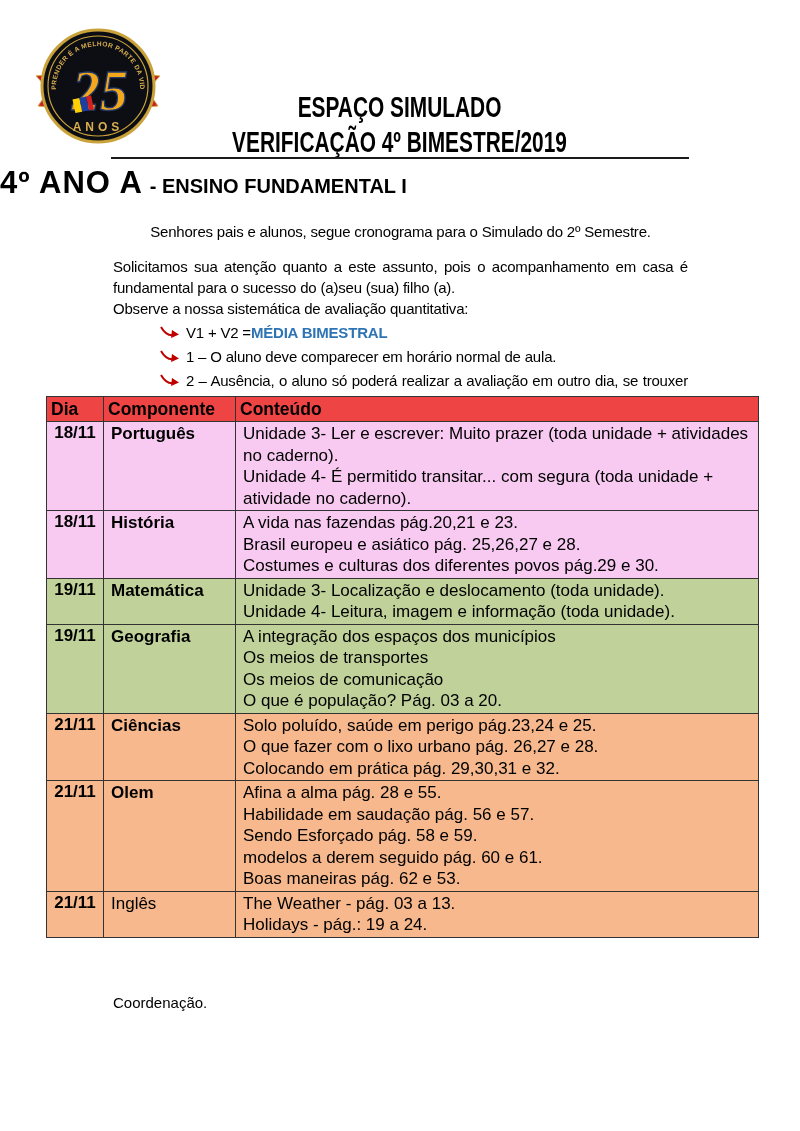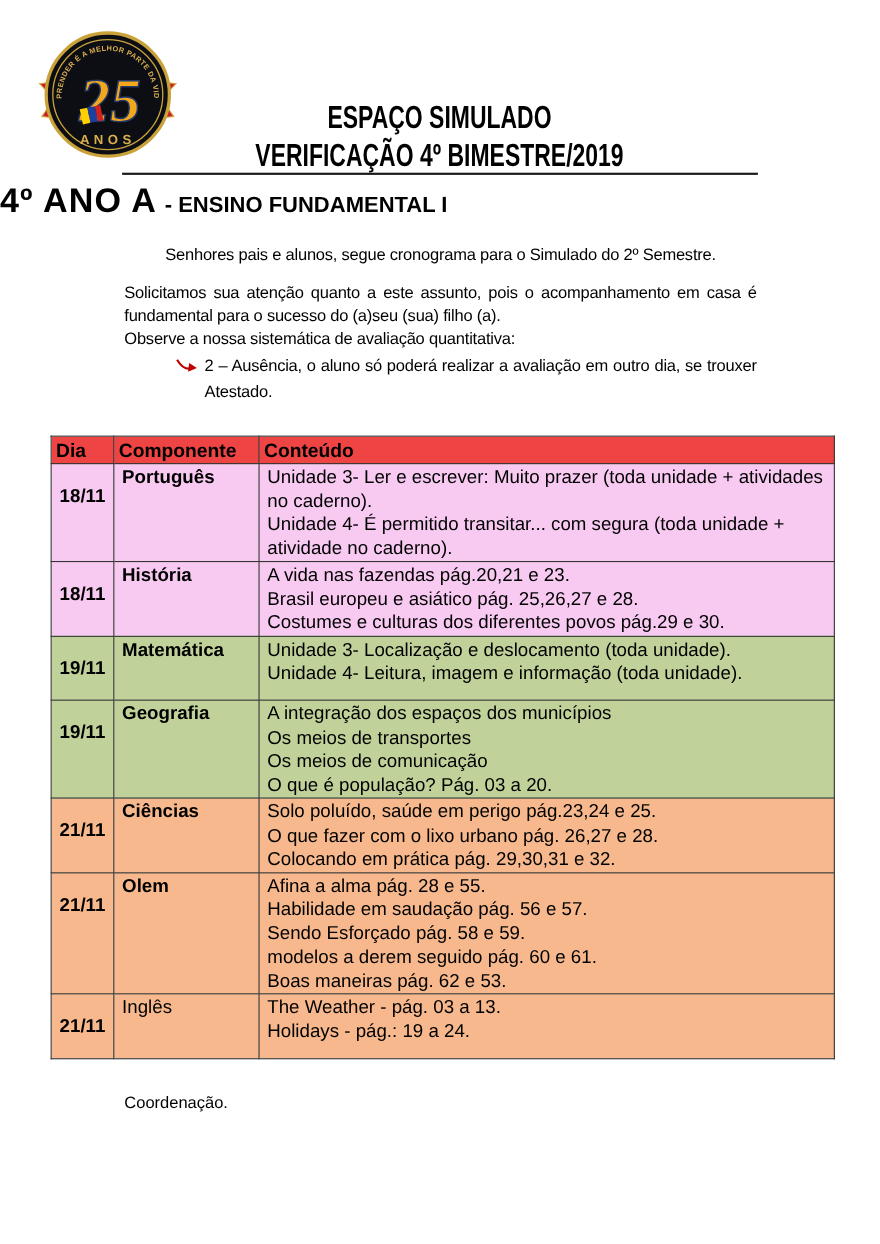--- a/index.html
+++ b/index.html
@@ -30,21 +30,21 @@
   .bullets .arrow{position:absolute;left:0;top:4px;}
   .hl{color:#2E74B5;font-weight:700;}
 
   
   .sched{position:absolute;top:396px;left:46px;width:712px;border-collapse:collapse;
          table-layout:fixed;font-size:17px;}
   .sched col.c1{width:57px;} .sched col.c2{width:132px;} .sched col.c3{width:523px;}
   .sched th{background:#ef4444;border:1px solid #333;font-weight:700;text-align:left;
             padding:1px 4px;font-size:17.5px;line-height:22px;}
   .sched td{border:1px solid #333;vertical-align:top;padding:1px 7px;line-height:21.5px;}
-  .sched td.dia{text-align:center;font-weight:700;padding:18px 2px;}
+  .sched td.dia{text-align:center;font-weight:700;padding:0 2px;}
   .sched td.comp{font-weight:700;}
   .sched td.comp.normal{font-weight:400;}
   tr.row-pink  td{background:#F8CAF2;}
   tr.row-green td{background:#C0D29A;}
   tr.row-orange td{background:#F6B88C;}
 
   
   .coord{position:absolute;top:994px;left:113px;font-size:15px;}
 </style>
 </head>
@@ -81,20 +81,32 @@
   <div class="rule"></div>
   <div class="classline">
     <span class="big">4º ANO A</span><span class="sub">- ENSINO FUNDAMENTAL I</span>
   </div>
 
   <div class="intro">
     <p class="p-center">Senhores pais e alunos, segue cronograma para o Simulado do 2º Semestre.</p>
     <p class="p-just">Solicitamos sua atenção quanto a este assunto, pois o acompanhamento em casa é fundamental para o sucesso do (a)seu (sua)  filho (a).</p>
     <p>Observe a nossa sistemática de avaliação quantitativa:</p>
     <ul class="bullets">
+      <li>
+        <svg class="arrow" width="22" height="16" viewBox="0 0 22 16">
+          <path d="M2,2 C6,9 10,11 15,10" fill="none" stroke="#C00000" stroke-width="2"></path>
+          <path d="M13,5 L20,9.5 L12,13 Z" fill="#C00000"></path>
+        </svg><span>V1 + V2 =</span><span class="hl">MÉDIA BIMESTRAL</span>
+      </li>
+      <li>
+        <svg class="arrow" width="22" height="16" viewBox="0 0 22 16">
+          <path d="M2,2 C6,9 10,11 15,10" fill="none" stroke="#C00000" stroke-width="2"></path>
+          <path d="M13,5 L20,9.5 L12,13 Z" fill="#C00000"></path>
+        </svg><span>1 – O aluno deve comparecer em horário normal de aula.</span>
+      </li>
       <li>
         <svg class="arrow" width="22" height="16" viewBox="0 0 22 16">
           <path d="M2,2 C6,9 10,11 15,10" fill="none" stroke="#C00000" stroke-width="2"></path>
           <path d="M13,5 L20,9.5 L12,13 Z" fill="#C00000"></path>
         </svg><span>2 – Ausência, o aluno só poderá realizar a avaliação em outro dia, se trouxer Atestado.</span>
       </li>
     </ul>
   </div>
 
   <table class="sched">

